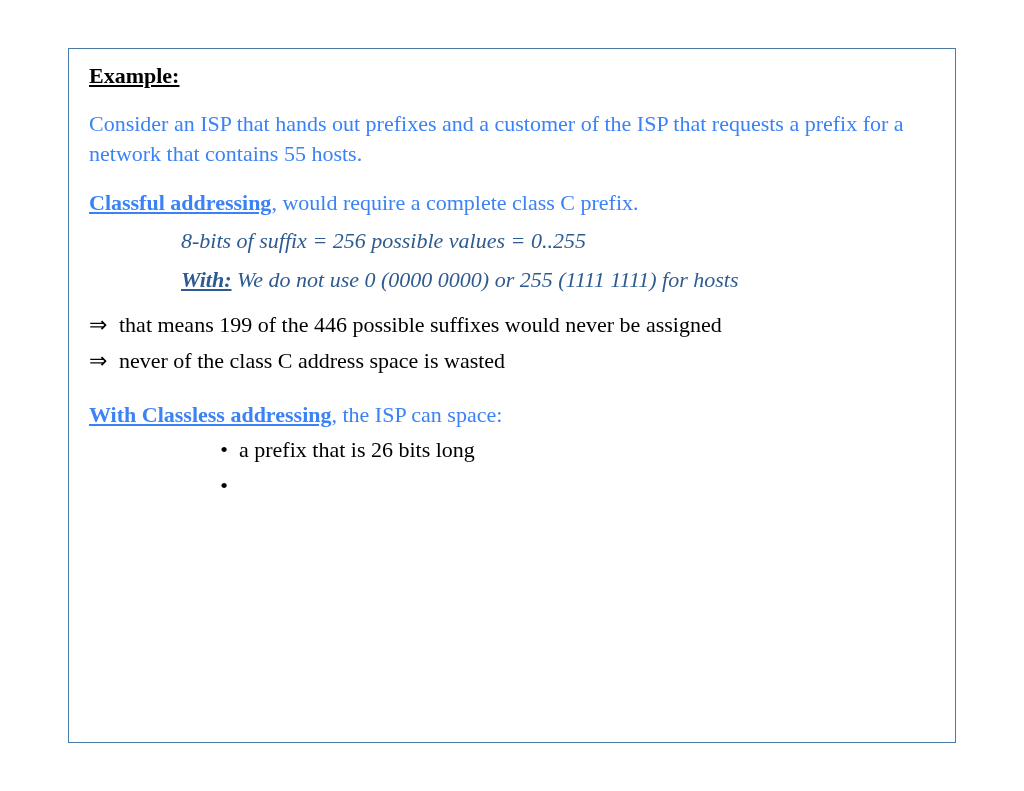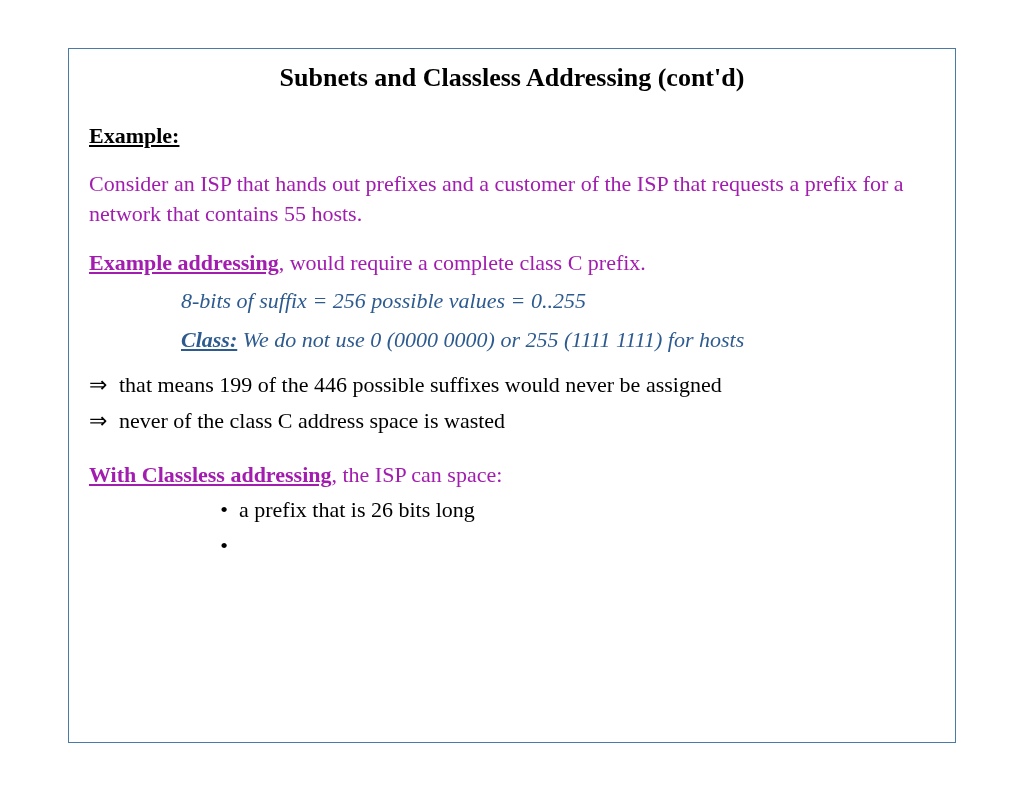--- a/index.html
+++ b/index.html
@@ -28,21 +28,21 @@
       margin-bottom: 30px;
     }
     .section-label {
       font-size: 22px;
       font-weight: bold;
       text-decoration: underline;
       margin-top: 40px;
     }
     .body-text {
       font-size: 22px;
-      color: #a21caf;
+      color: #3b82f6;
       line-height: 1.35;
     }
     .para {
       margin-bottom: 20px;
     }
     .para-tight {
       margin-bottom: 8px;
     }
     .inline-bold-underline {
       font-weight: bold;
@@ -100,36 +100,35 @@
       vertical-align: super;
     }
     .spacer-sm { height: 8px; }
     .spacer-md { height: 16px; }
   </style>
 </head>
 <body>
 
 <div class="slide-frame">
 
-  <div class="title">Subnets and Classless Addressing (cont'd)</div>
 
   <div class="para">
     <span class="section-label">Example:</span>
   </div>
 
   <div class="body-text para">Consider an ISP that hands out prefixes and a customer of the ISP that requests a prefix for a network that contains 55 hosts.</div>
 
   <div class="body-text para-tight">
-    <span class="inline-bold-underline">Example addressing</span><span>, would require a complete class C prefix.</span>
+    <span class="inline-bold-underline">Classful addressing</span><span>, would require a complete class C prefix.</span>
   </div>
 
   <div class="indent-block">
     <div class="italic-blue para-tight">8-bits of suffix = 256 possible values = 0..255</div>
     <div class="italic-blue para-tight">
-      <span class="note-label">Class:</span><span> We do not use 0 (0000 0000) or 255 (1111 1111) for hosts</span>
+      <span class="note-label">With:</span><span> We do not use 0 (0000 0000) or 255 (1111 1111) for hosts</span>
     </div>
   </div>
 
   <div class="spacer-sm"></div>
 
   <div class="arrow-line">
     <span class="arrow">⇒</span>
     <span>that means 199 of the 446 possible suffixes would never be assigned</span>
   </div>
 

